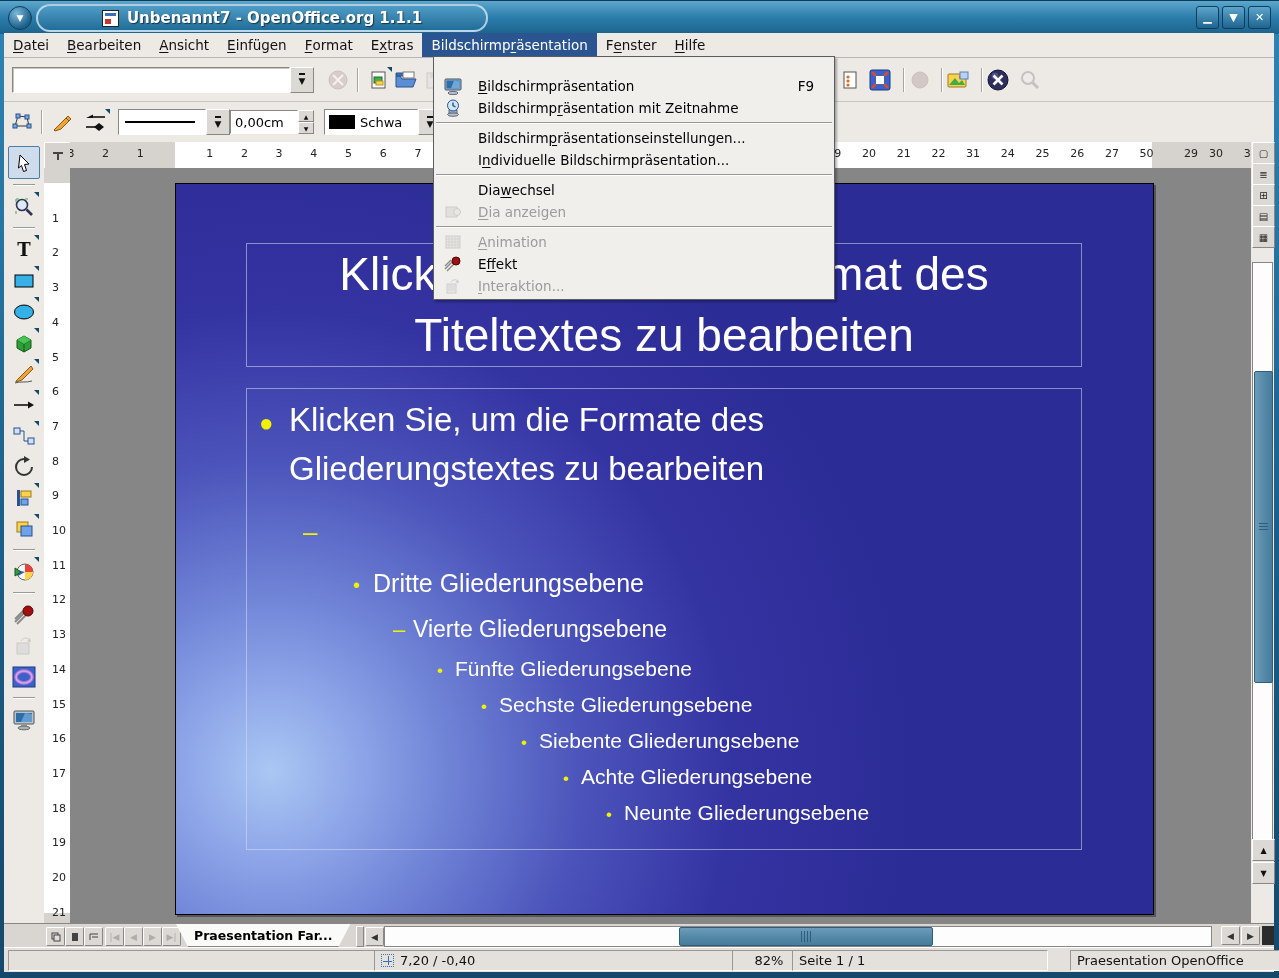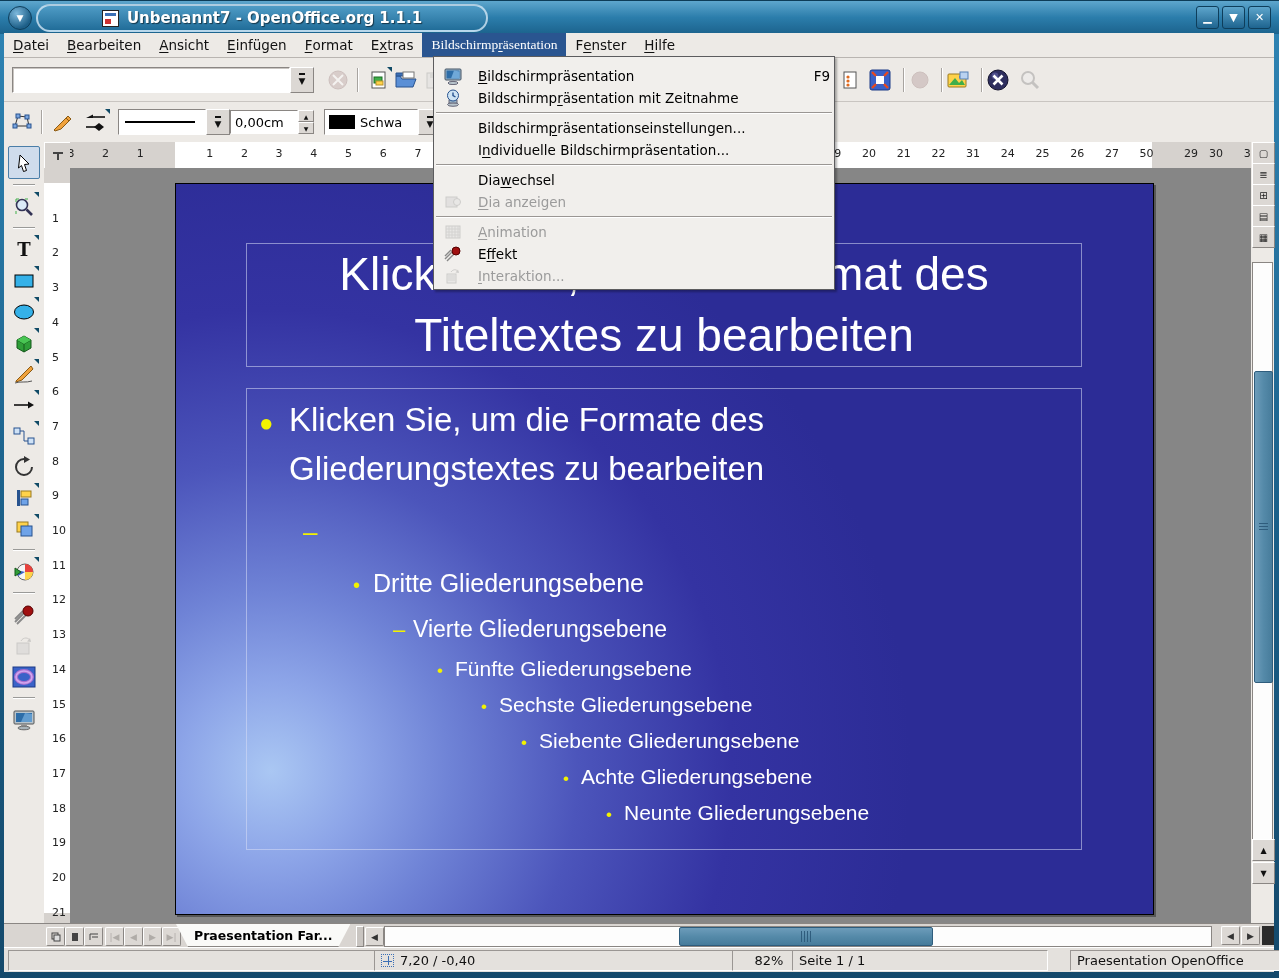--- a/index.html
+++ b/index.html
@@ -27,21 +27,21 @@
   .win-btns{position:absolute;right:8px;top:5px;display:flex;gap:3px;}
   .win-btn{width:21px;height:21px;border-radius:3px;border:1px solid #0e3e5b;
     background:linear-gradient(180deg,#5da5cc,#1e648f);color:#fff;font-size:11px;font-weight:bold;
     display:flex;align-items:center;justify-content:center;line-height:1;}
   
   #app{position:absolute;top:33px;left:4px;right:5px;bottom:6px;background:#edeae6;}
   
   #menubar{position:absolute;top:0;left:0;right:0;height:24px;background:#edeae6;
     border-bottom:1px solid #b9b5b1;display:flex;align-items:stretch;font-size:13.5px;color:#111;}
   .mitem{padding:0 9px;display:flex;align-items:center;white-space:nowrap;}
-  .mitem.active{background:#2a5590;color:#fff;font-family:Liberation Serif, serif;}
+  .mitem.active{background:#2a5590;color:#fff;}
   
   #tb1{position:absolute;top:25px;left:0;right:0;height:43px;display:flex;align-items:center;
     border-bottom:1px solid #c9c5c1;background:#edeae6;}
   #tb2{position:absolute;top:69px;left:0;right:0;height:40px;display:flex;align-items:center;
     border-bottom:1px solid #c9c5c1;background:#edeae6;}
   .combo{display:flex;align-items:center;height:26px;margin-left:8px;}
   .combo .field{width:268px;height:24px;background:#fff;border:1px solid;
     border-color:#8a8683 #fff #fff #8a8683;box-shadow:inset 1px 1px 0 #c9c5c1;}
   .drop-btn{width:22px;height:24px;background:#dcd8d4;border:1px solid;border-color:#fff #8a8683 #8a8683 #fff;
     display:flex;align-items:center;justify-content:center;font-size:9px;color:#111;}
@@ -147,24 +147,24 @@
   #statusbar{position:absolute;left:0;right:0;bottom:0;height:24px;background:#e4e1dd;
     border-top:1px solid #fff;font-size:13px;color:#111;}
   .scell{position:absolute;top:2px;height:19px;background:#e4e1dd;border:1px solid;
     border-color:#9a9693 #fff #fff #9a9693;display:flex;align-items:center;padding:0 6px;white-space:nowrap;overflow:hidden;}
   .coord-ico{width:11px;height:11px;border:1px dotted #3a6fb5;margin-right:6px;position:relative;flex:0 0 auto;}
   .coord-ico:before{content:"";position:absolute;left:50%;top:1px;bottom:1px;width:1px;background:#3a6fb5;}
   .coord-ico:after{content:"";position:absolute;top:50%;left:1px;right:1px;height:1px;background:#3a6fb5;}
   
   #popup{position:absolute;left:433px;top:56px;width:400px;height:224px;background:#f1efec;
     border:1px solid #5c5c5e;box-shadow:2px 2px 2px rgba(0,0,0,.3);z-index:50;font-size:13.5px;color:#000;
-    padding-top:8px;}
+    padding-top:18px;}
   .prow{height:22px;display:flex;align-items:center;position:relative;padding-left:44px;}
   .prow .picon{position:absolute;left:10px;top:2px;width:18px;height:18px;display:flex;align-items:center;justify-content:center;}
-  .prow .pshort{position:absolute;right:4px;}
+  .prow .pshort{position:absolute;right:20px;}
   .prow.dis{color:#9b9b9b;}
   .psep{height:8px;position:relative;}
   .psep:before{content:"";position:absolute;left:2px;right:2px;top:3px;border-top:1px solid #9a9693;border-bottom:1px solid #fff;}
   u{text-underline-offset:2px;}
 </style>
 </head>
 <body>
 
 <div id="win">
 

